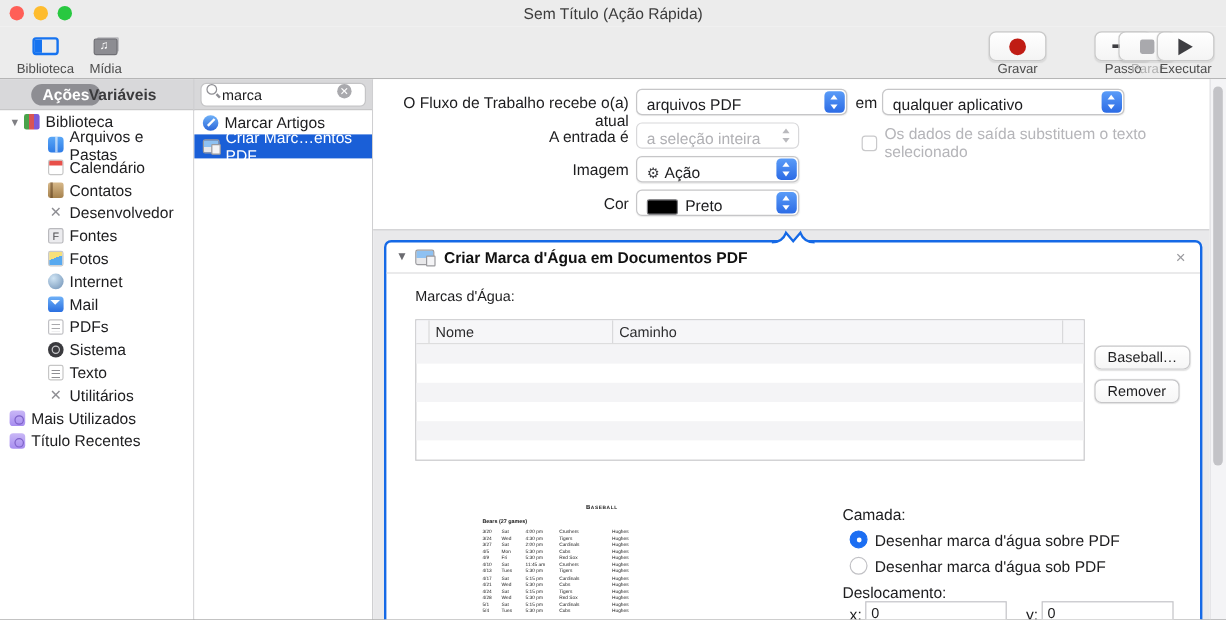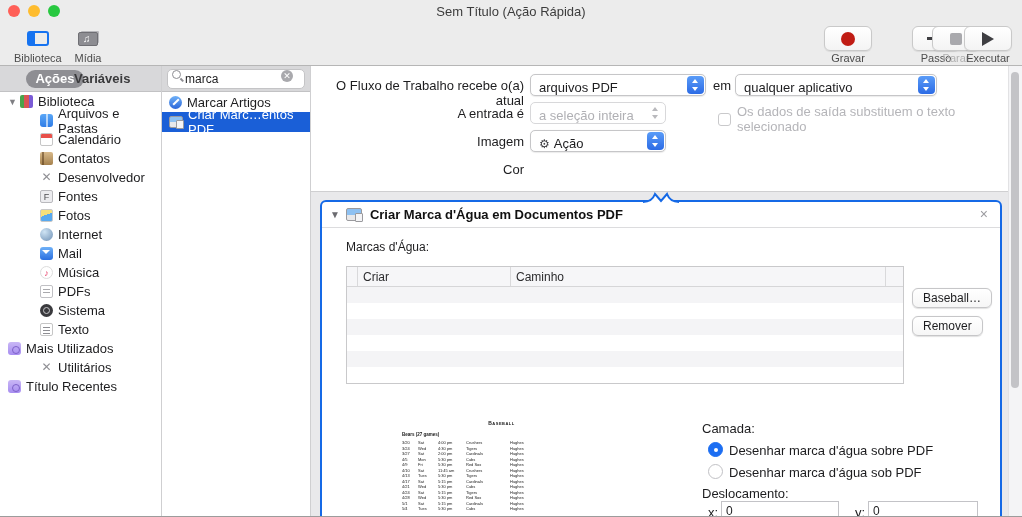--- a/index.html
+++ b/index.html
@@ -250,48 +250,44 @@
         <div class="srow">
           <span class="ico ico-internet"></span>
           <span>Internet</span>
         </div>
 
         <div class="srow">
           <span class="ico ico-mail"></span>
           <span>Mail</span>
         </div>
 
-        <div class="srow">
-          <span class="ico ico-music"></span>
-          <span>Música</span>
-        </div>
 
         <div class="srow">
           <span class="ico ico-pdfs"></span>
           <span>PDFs</span>
         </div>
 
         <div class="srow">
           <span class="ico ico-system"></span>
           <span>Sistema</span>
         </div>
 
         <div class="srow">
           <span class="ico ico-text"></span>
           <span>Texto</span>
+        </div>
+
+        <div class="srow">
+          <span class="ico ico-utils"></span>
+          <span>Utilitários</span>
         </div>
 
         <div class="srow root">
           <span class="ico ico-folder-smart"></span>
           <span>Mais Utilizados</span>
-        </div>
-
-        <div class="srow">
-          <span class="ico ico-utils"></span>
-          <span>Utilitários</span>
         </div>
 
         <div class="srow root">
           <span class="ico ico-folder-smart"></span>
           <span>Título Recentes</span>
         </div>
       </div>
   </div>
   <div class="v-div1"></div>
   <div class="v-div2"></div>
@@ -330,20 +326,25 @@
     </div>
 
     <div class="f-label" style="left:120px; top:68px; width:93px;">Imagem</div>
     <div class="popup" style="left:219px; top:64px; width:136px;">
       <span class="gear-glyph">⚙</span>
         <span>Ação</span>
         <span class="cap"></span>
     </div>
 
     <div class="f-label" style="left:120px; top:96px; width:93px;">Cor</div>
+    <div class="popup" style="left:219px; top:92px; width:136px;">
+      <span class="swatch"></span>
+        <span>Preto</span>
+        <span class="cap"></span>
+    </div>
   </div>
 
   <div class="canvas"></div>
 
   <div class="panel">
     <svg class="notch" viewBox="0 0 36 15">
       <path d="M0 13 Q9 13 12 5 L18 12 L24 5 Q27 13 36 13 L36 15 L0 15 Z" fill="#ffffff"></path>
       <path d="M0 13 Q9 13 12 5 L18 12 L24 5 Q27 13 36 13" fill="none" stroke="#1569e6" stroke-width="2"></path>
     </svg>
 
@@ -352,21 +353,21 @@
       <span class="ico-watermark"></span>
       <span class="p-title">Criar Marca d'Água em Documentos PDF</span>
       <span class="p-close">×</span>
     </div>
 
     <div class="wm-label">Marcas d'Água:</div>
 
     <div class="wm-table">
       <div class="wm-thead">
         <div class="wm-th c0"></div>
-        <div class="wm-th c1">Criar</div>
+        <div class="wm-th c1">Nome</div>
         <div class="wm-th c2">Caminho</div>
         <div class="wm-th c3"></div>
       </div>
       <div class="wm-row"></div>
       <div class="wm-row"></div>
       <div class="wm-row"></div>
       <div class="wm-row"></div>
       <div class="wm-row"></div>
       <div class="wm-row"></div>
     </div>

